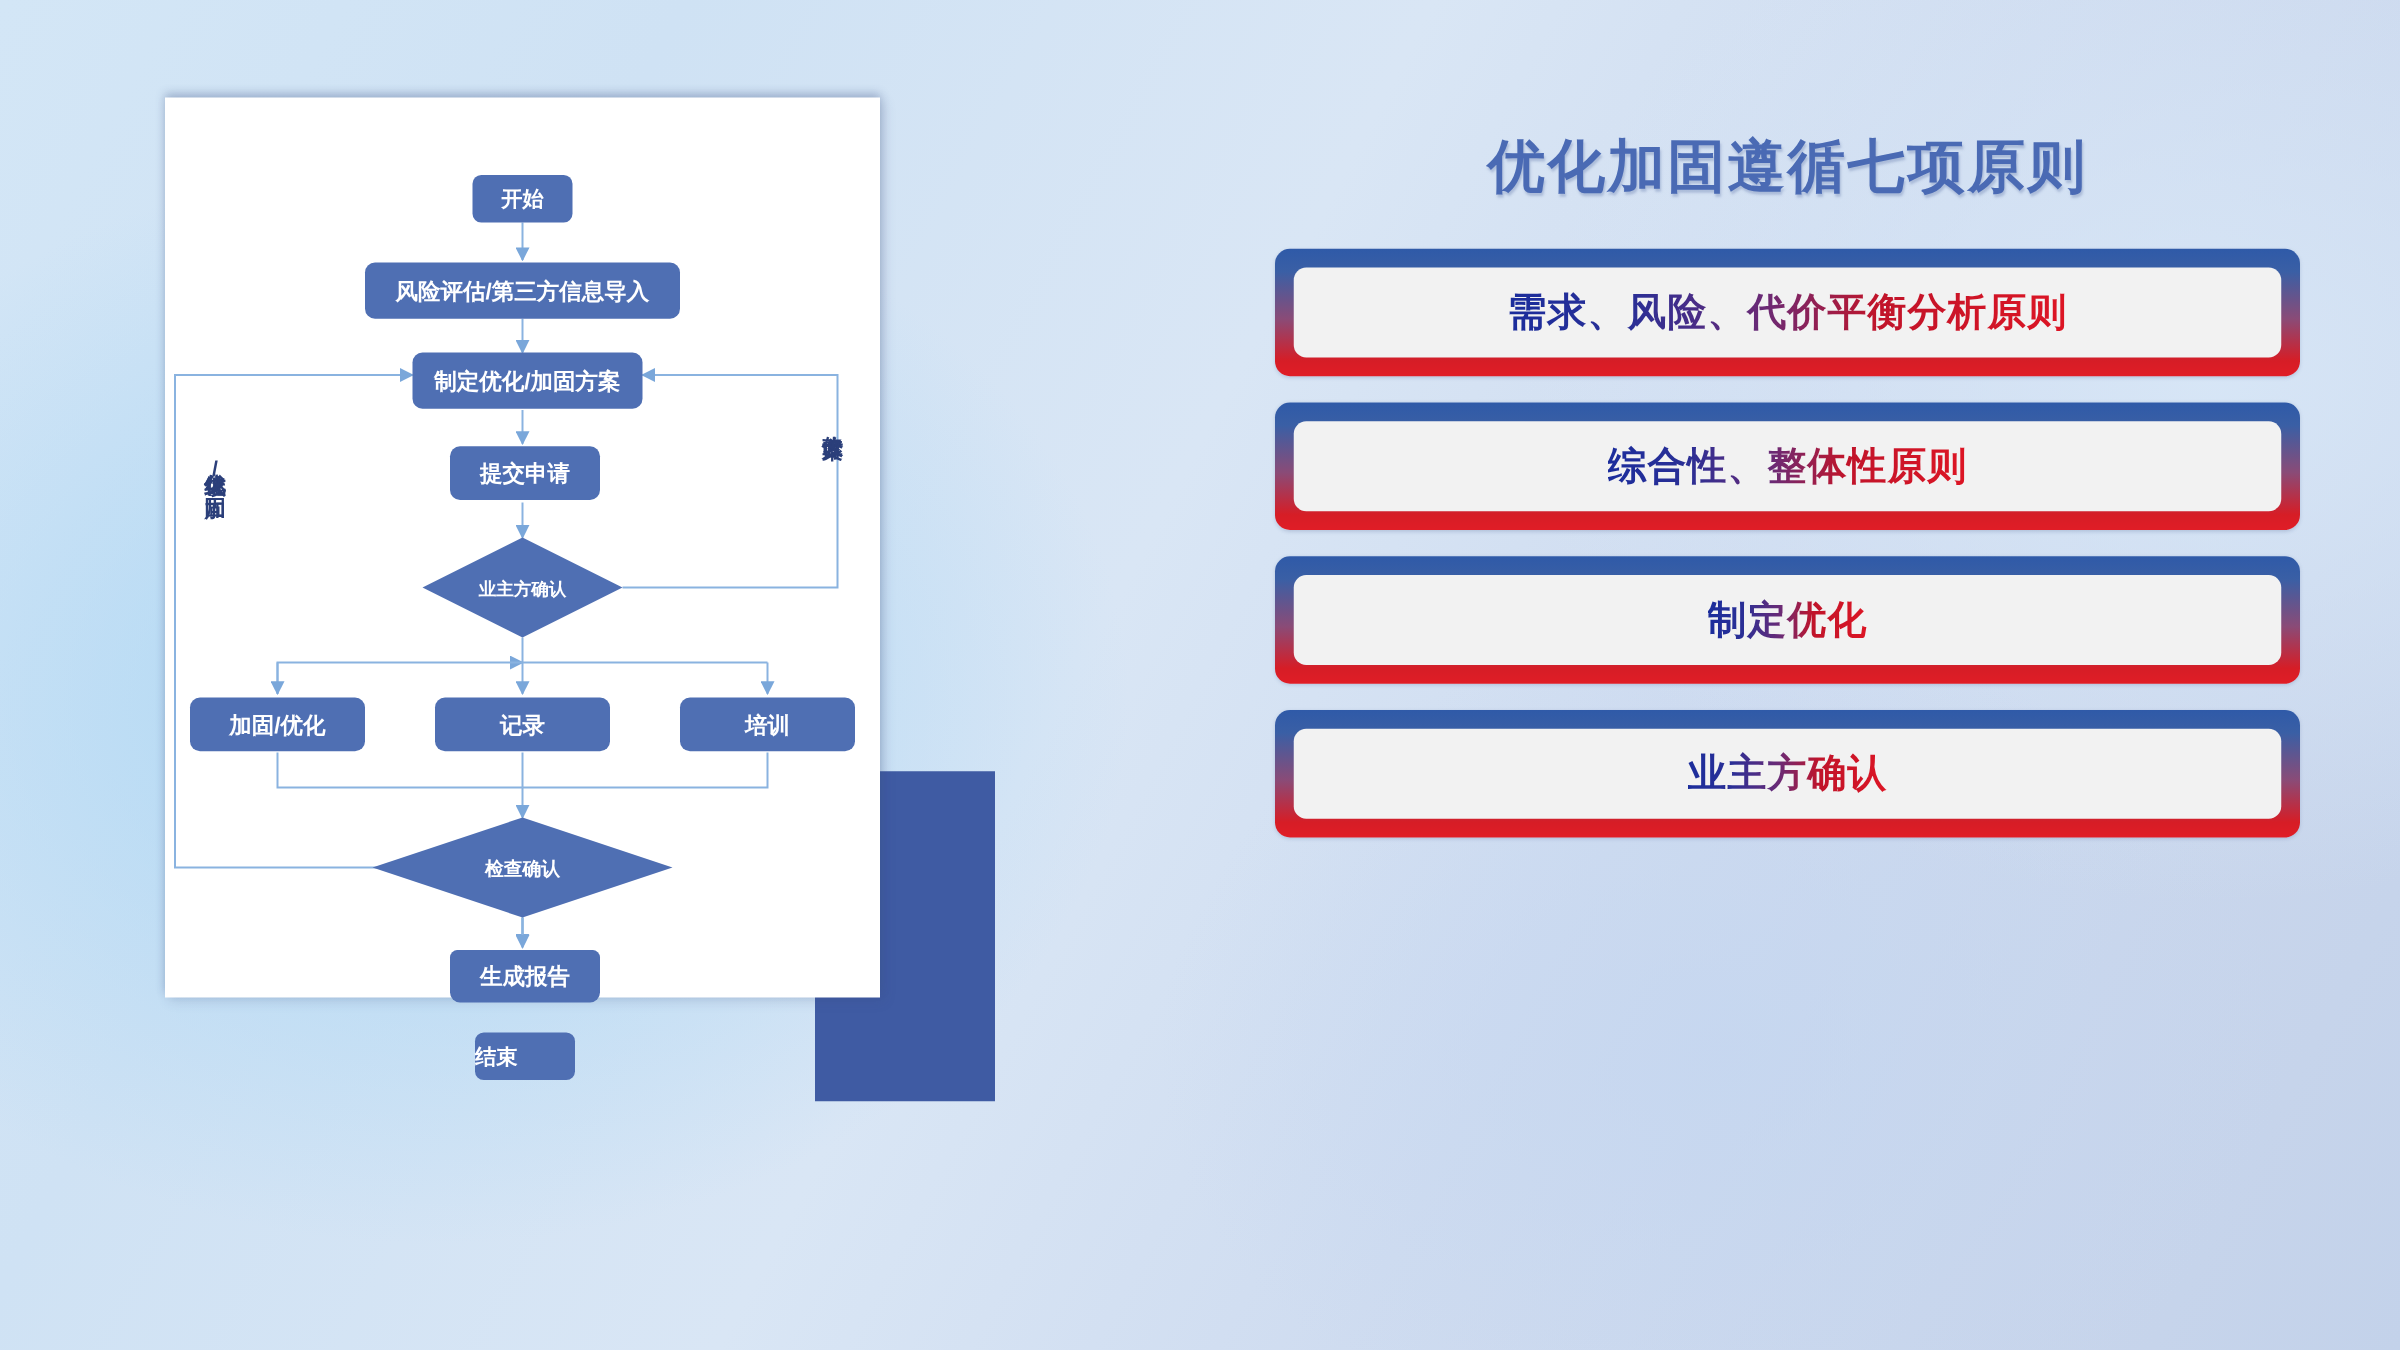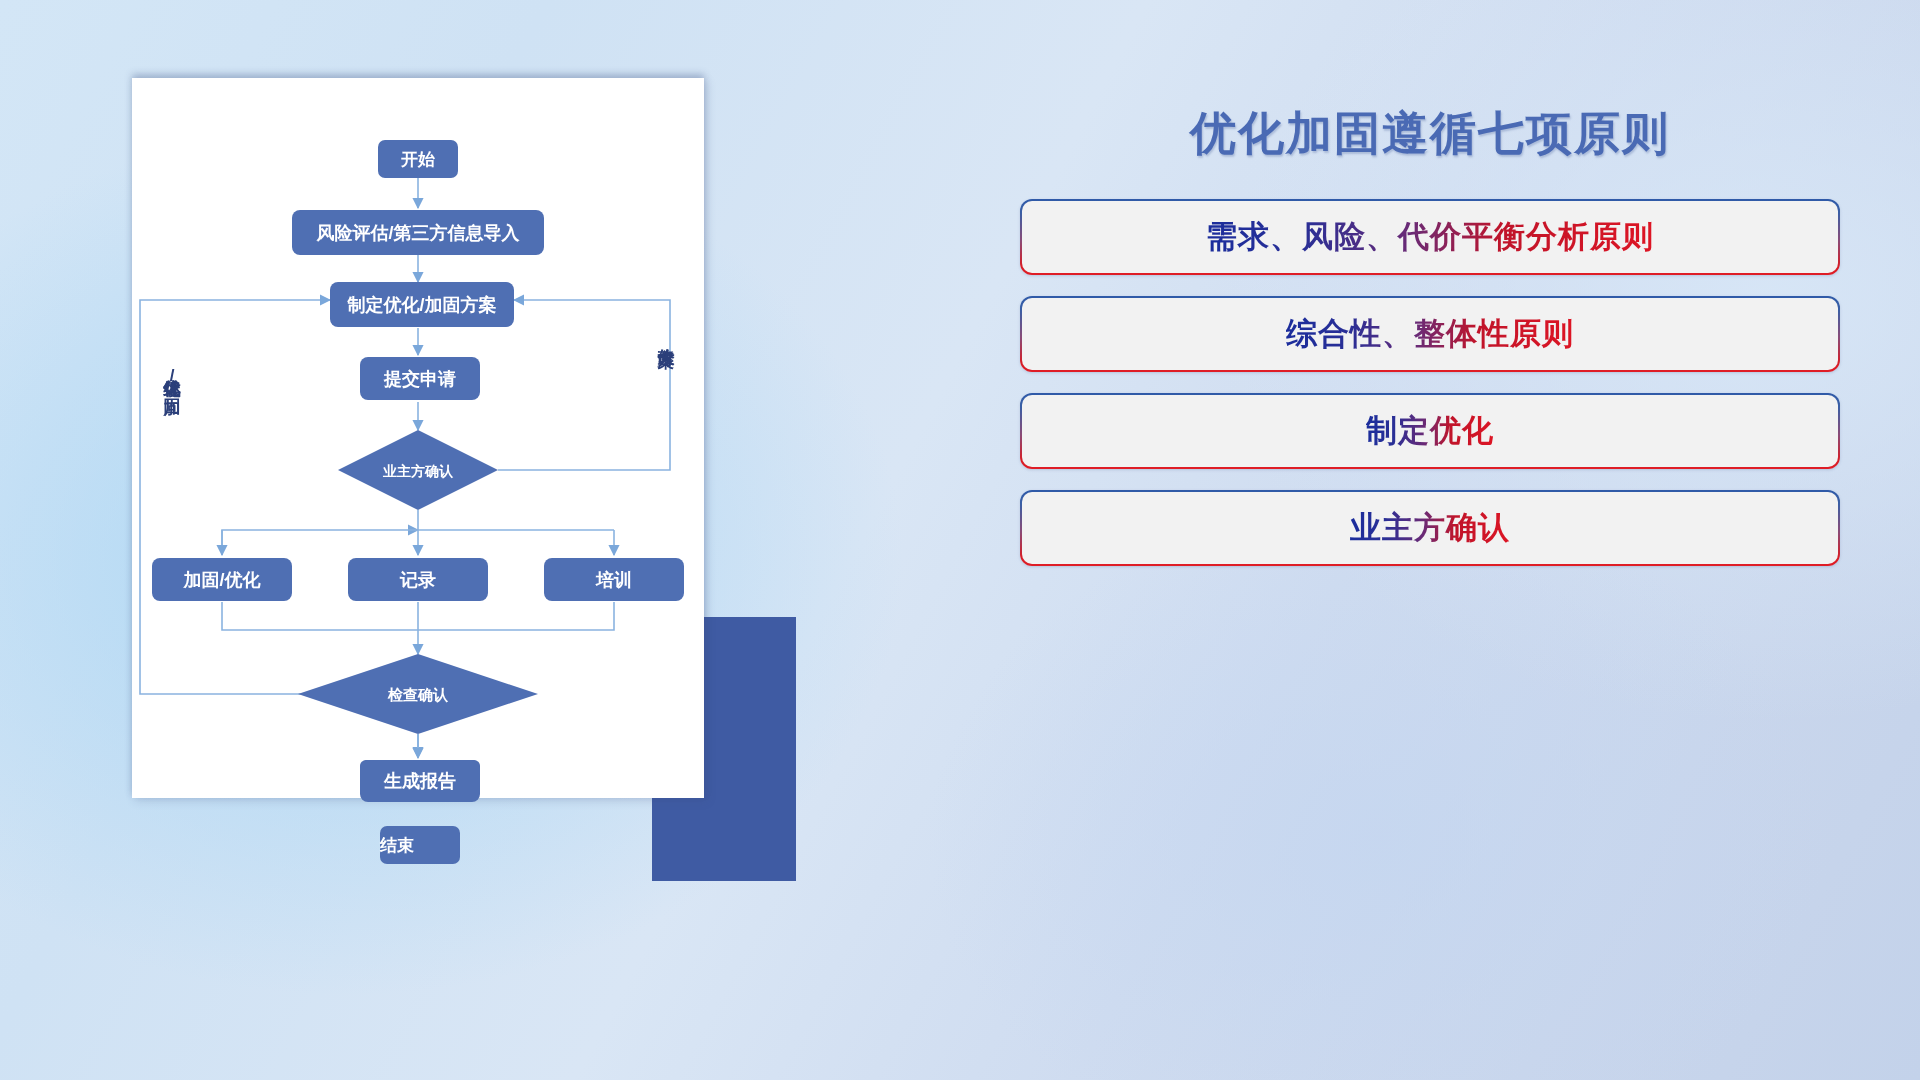--- a/index.html
+++ b/index.html
@@ -58,21 +58,21 @@
   }
   #principle-list {
     display: flex;
     flex-direction: column;
     gap: 21px;
   }
   .principle-card {
     position: relative;
     height: 72px;
     border-radius: 12px;
-    padding: 2px;
+    padding: 15px;
     background: linear-gradient(180deg, #2f5aa8 0%, #3a5fa5 18%, #8a4b77 55%, #d61d26 88%, #e01d26 100%);
     box-shadow: 0 1px 3px rgba(70,90,140,0.22);
   }
   .principle-inner {
     height: 100%;
     border-radius: 10px;
     background: #f2f2f2;
     display: flex;
     align-items: center;
     justify-content: center;

